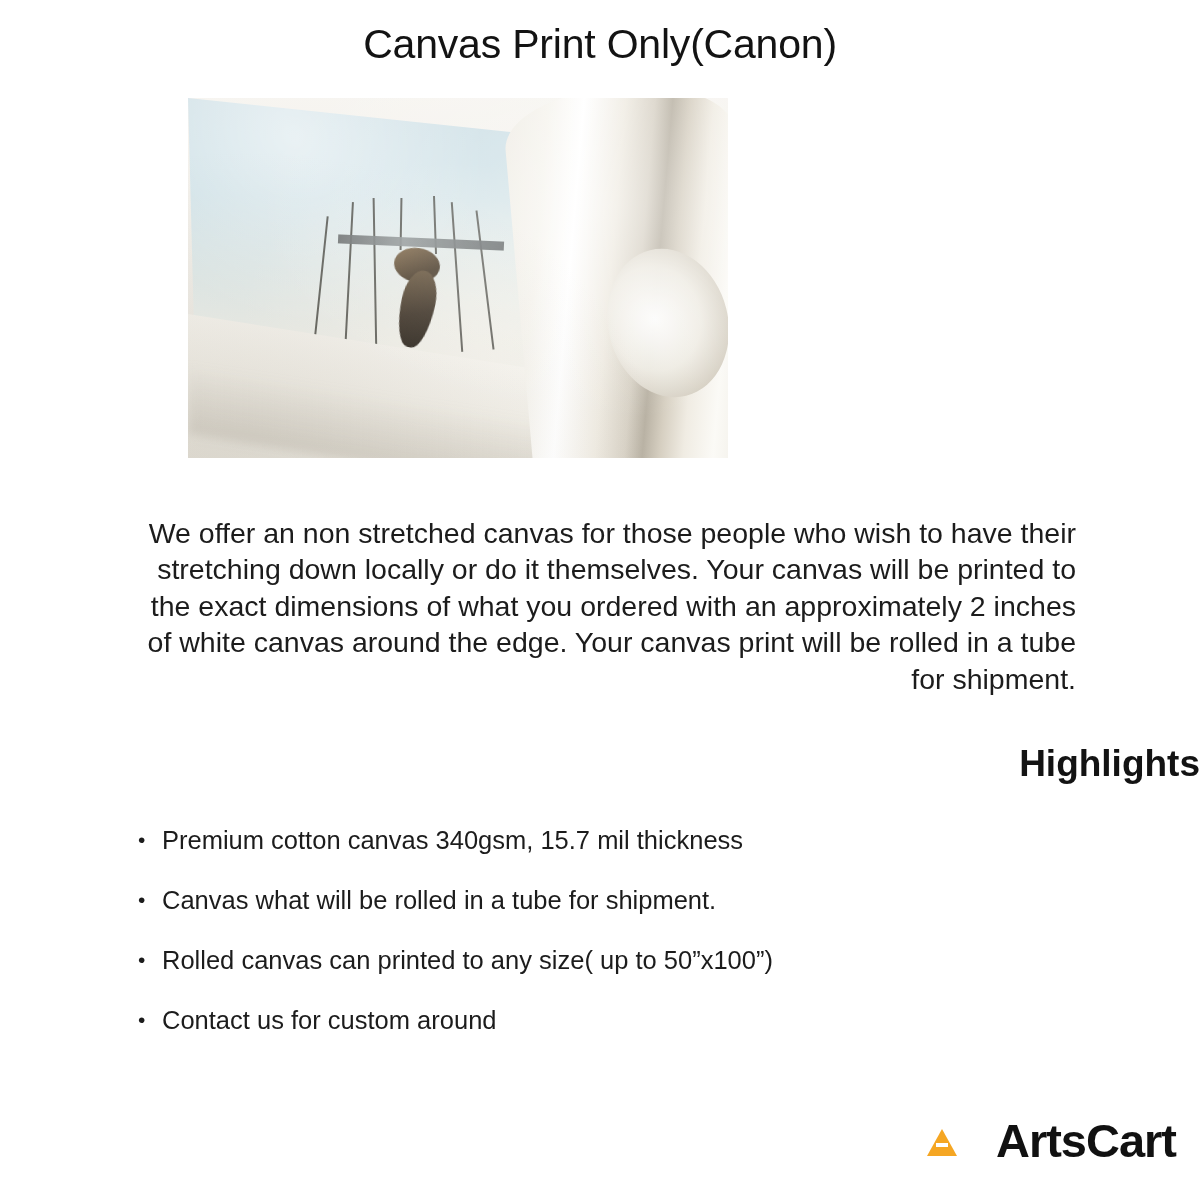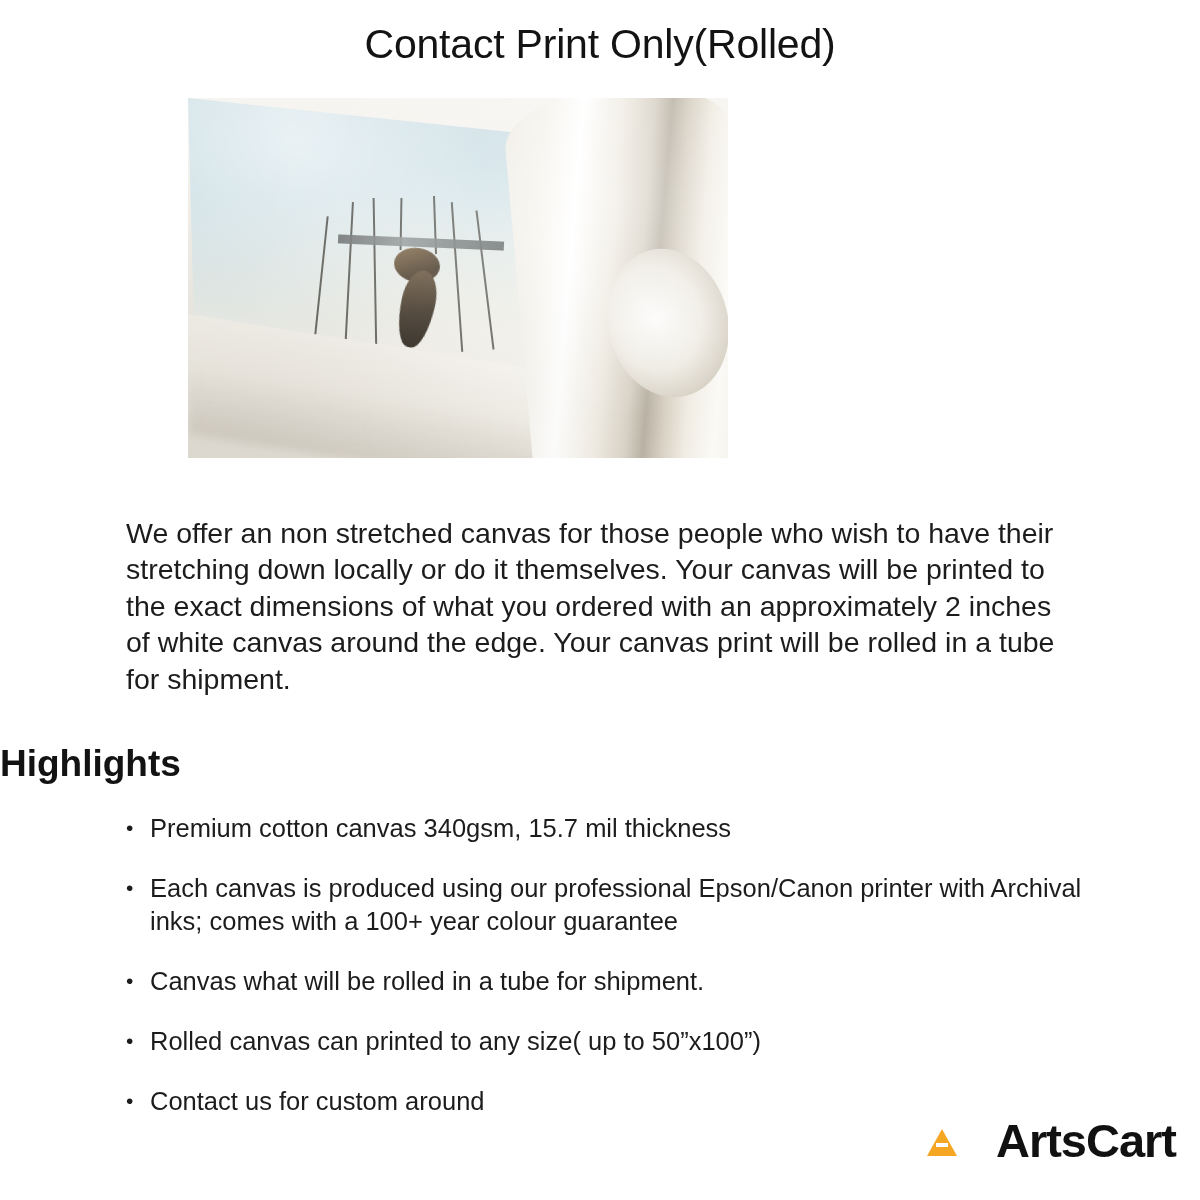--- a/index.html
+++ b/index.html
@@ -183,42 +183,43 @@
 
   
   .body-copy {
     position: absolute;
     left: 126px;
     top: 486px;
     width: 950px;
     font-size: 28.5px;
     line-height: 36.5px;
     color: #1c1c1c;
-    text-align: left;
+    text-align: right;
   }
 
   
   .highlights-heading {
     position: absolute;
     left: 0;
     right: 0;
     top: 712px;
-    text-align: left;
+    text-align: right;
     font-size: 37px;
     color: #131313;
+    padding-left: 12px;
   }
 
   
   .bullets {
     position: absolute;
     left: 122px;
     top: 812px;
     width: 990px;
     list-style: none;
-    margin: 0;
+    margin: 12px;
     padding: 0;
   }
   .bullets li {
     position: relative;
     padding-left: 28px;
     margin-bottom: 27px;
     font-size: 25.5px;
     line-height: 33px;
     color: #1c1c1c;
   }
@@ -262,21 +263,21 @@
     width: 12px;
     height: 4px;
     background: #ffffff;
   }
 </style>
 </head>
 <body>
 
 <div class="page">
 
-  <h1 class="title">Contact Print Only(Rolled)</h1>
+  <h1 class="title">Canvas Print Only(Canon)</h1>
 
   <div class="hero">
     <div class="sheet"></div>
     <div class="print"></div>
     <div class="leg l7"></div>
     <div class="leg l1"></div>
     <div class="leg l2"></div>
     <div class="leg l3"></div>
     <div class="leg l4"></div>
     <div class="leg l5"></div>
@@ -290,21 +291,20 @@
     <div class="roll-edge"></div>
     <div class="glow"></div>
   </div>
 
   <p class="body-copy">We offer an non stretched canvas for those people who wish to have their stretching down locally or do it themselves. Your canvas will be printed to the exact dimensions of what you ordered with an approximately 2 inches of white canvas around the edge. Your canvas print will be rolled in a tube for shipment.</p>
 
   <h2 class="highlights-heading">Highlights</h2>
 
   <ul class="bullets">
     <li>Premium cotton canvas 340gsm, 15.7 mil thickness</li>
-    <li>Each canvas is produced using our professional Epson/Canon printer with Archival inks; comes with a 100+ year colour guarantee</li>
     <li>Canvas what will be rolled in a tube for shipment.</li>
     <li>Rolled canvas can printed to any size( up to 50”x100”)</li>
     <li>Contact us for custom around</li>
   </ul>
 
   <div class="logo">
     <span class="mark"></span>
     <span>ArtsCart</span>
   </div>
 

